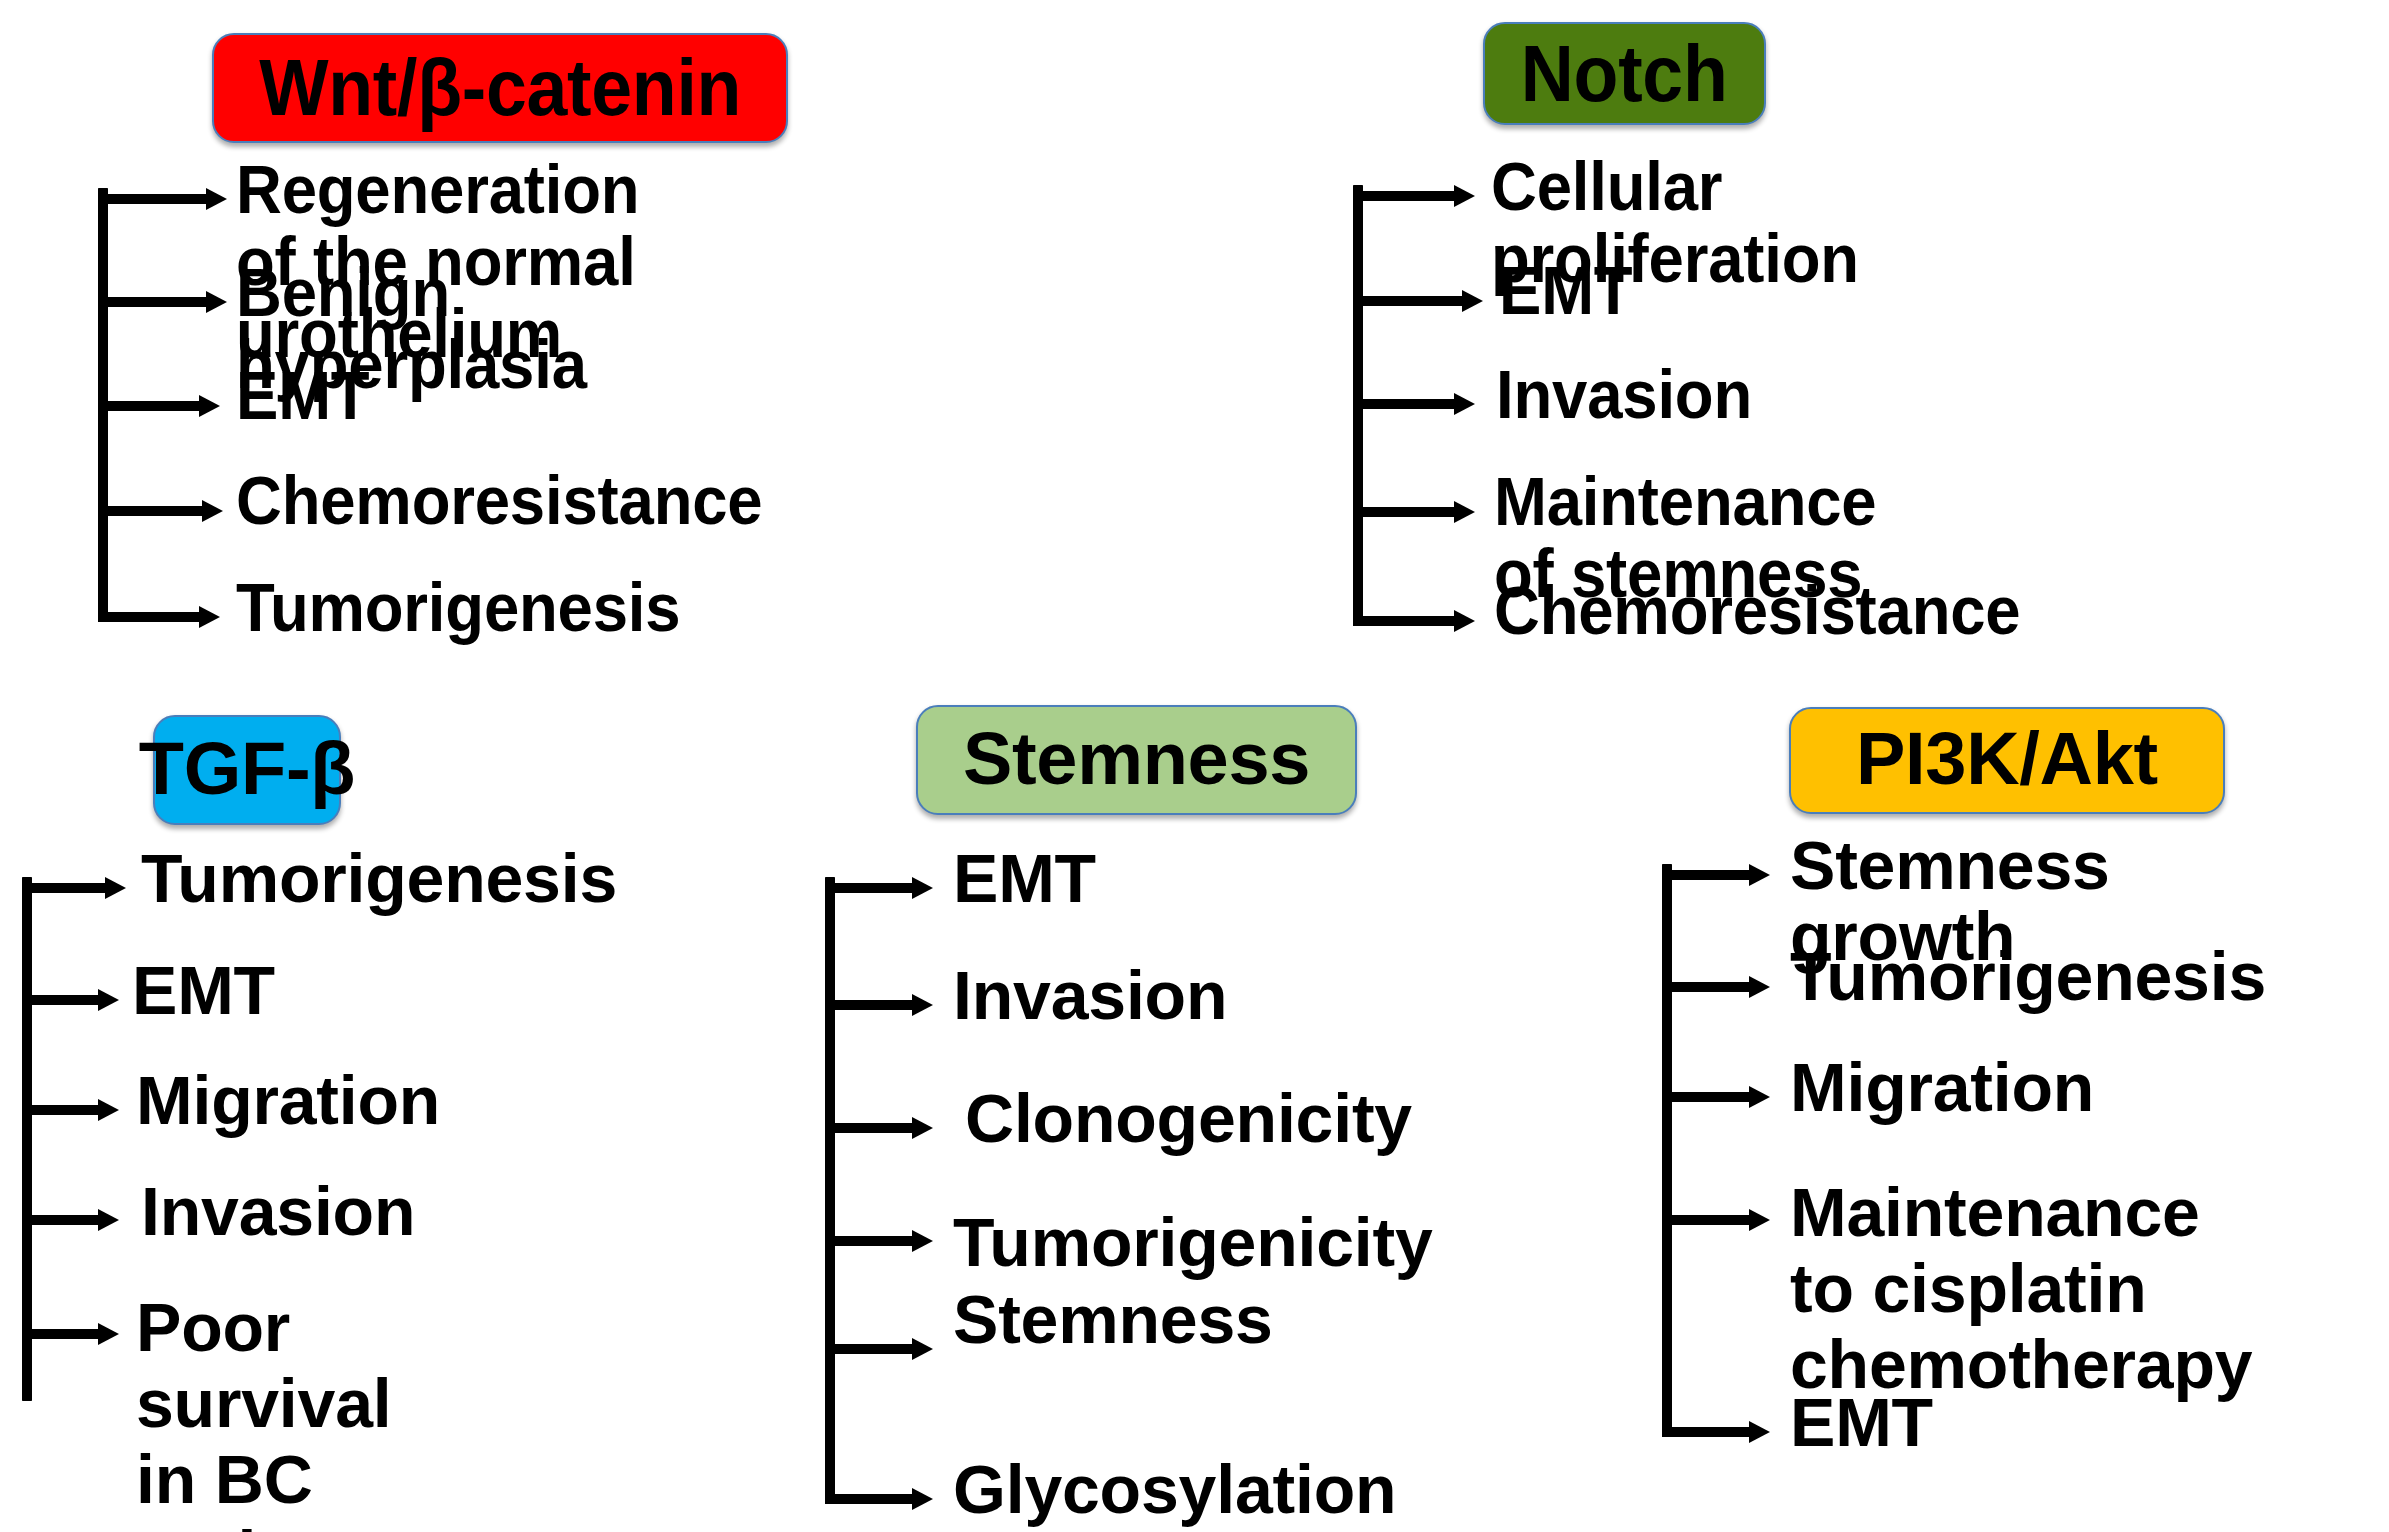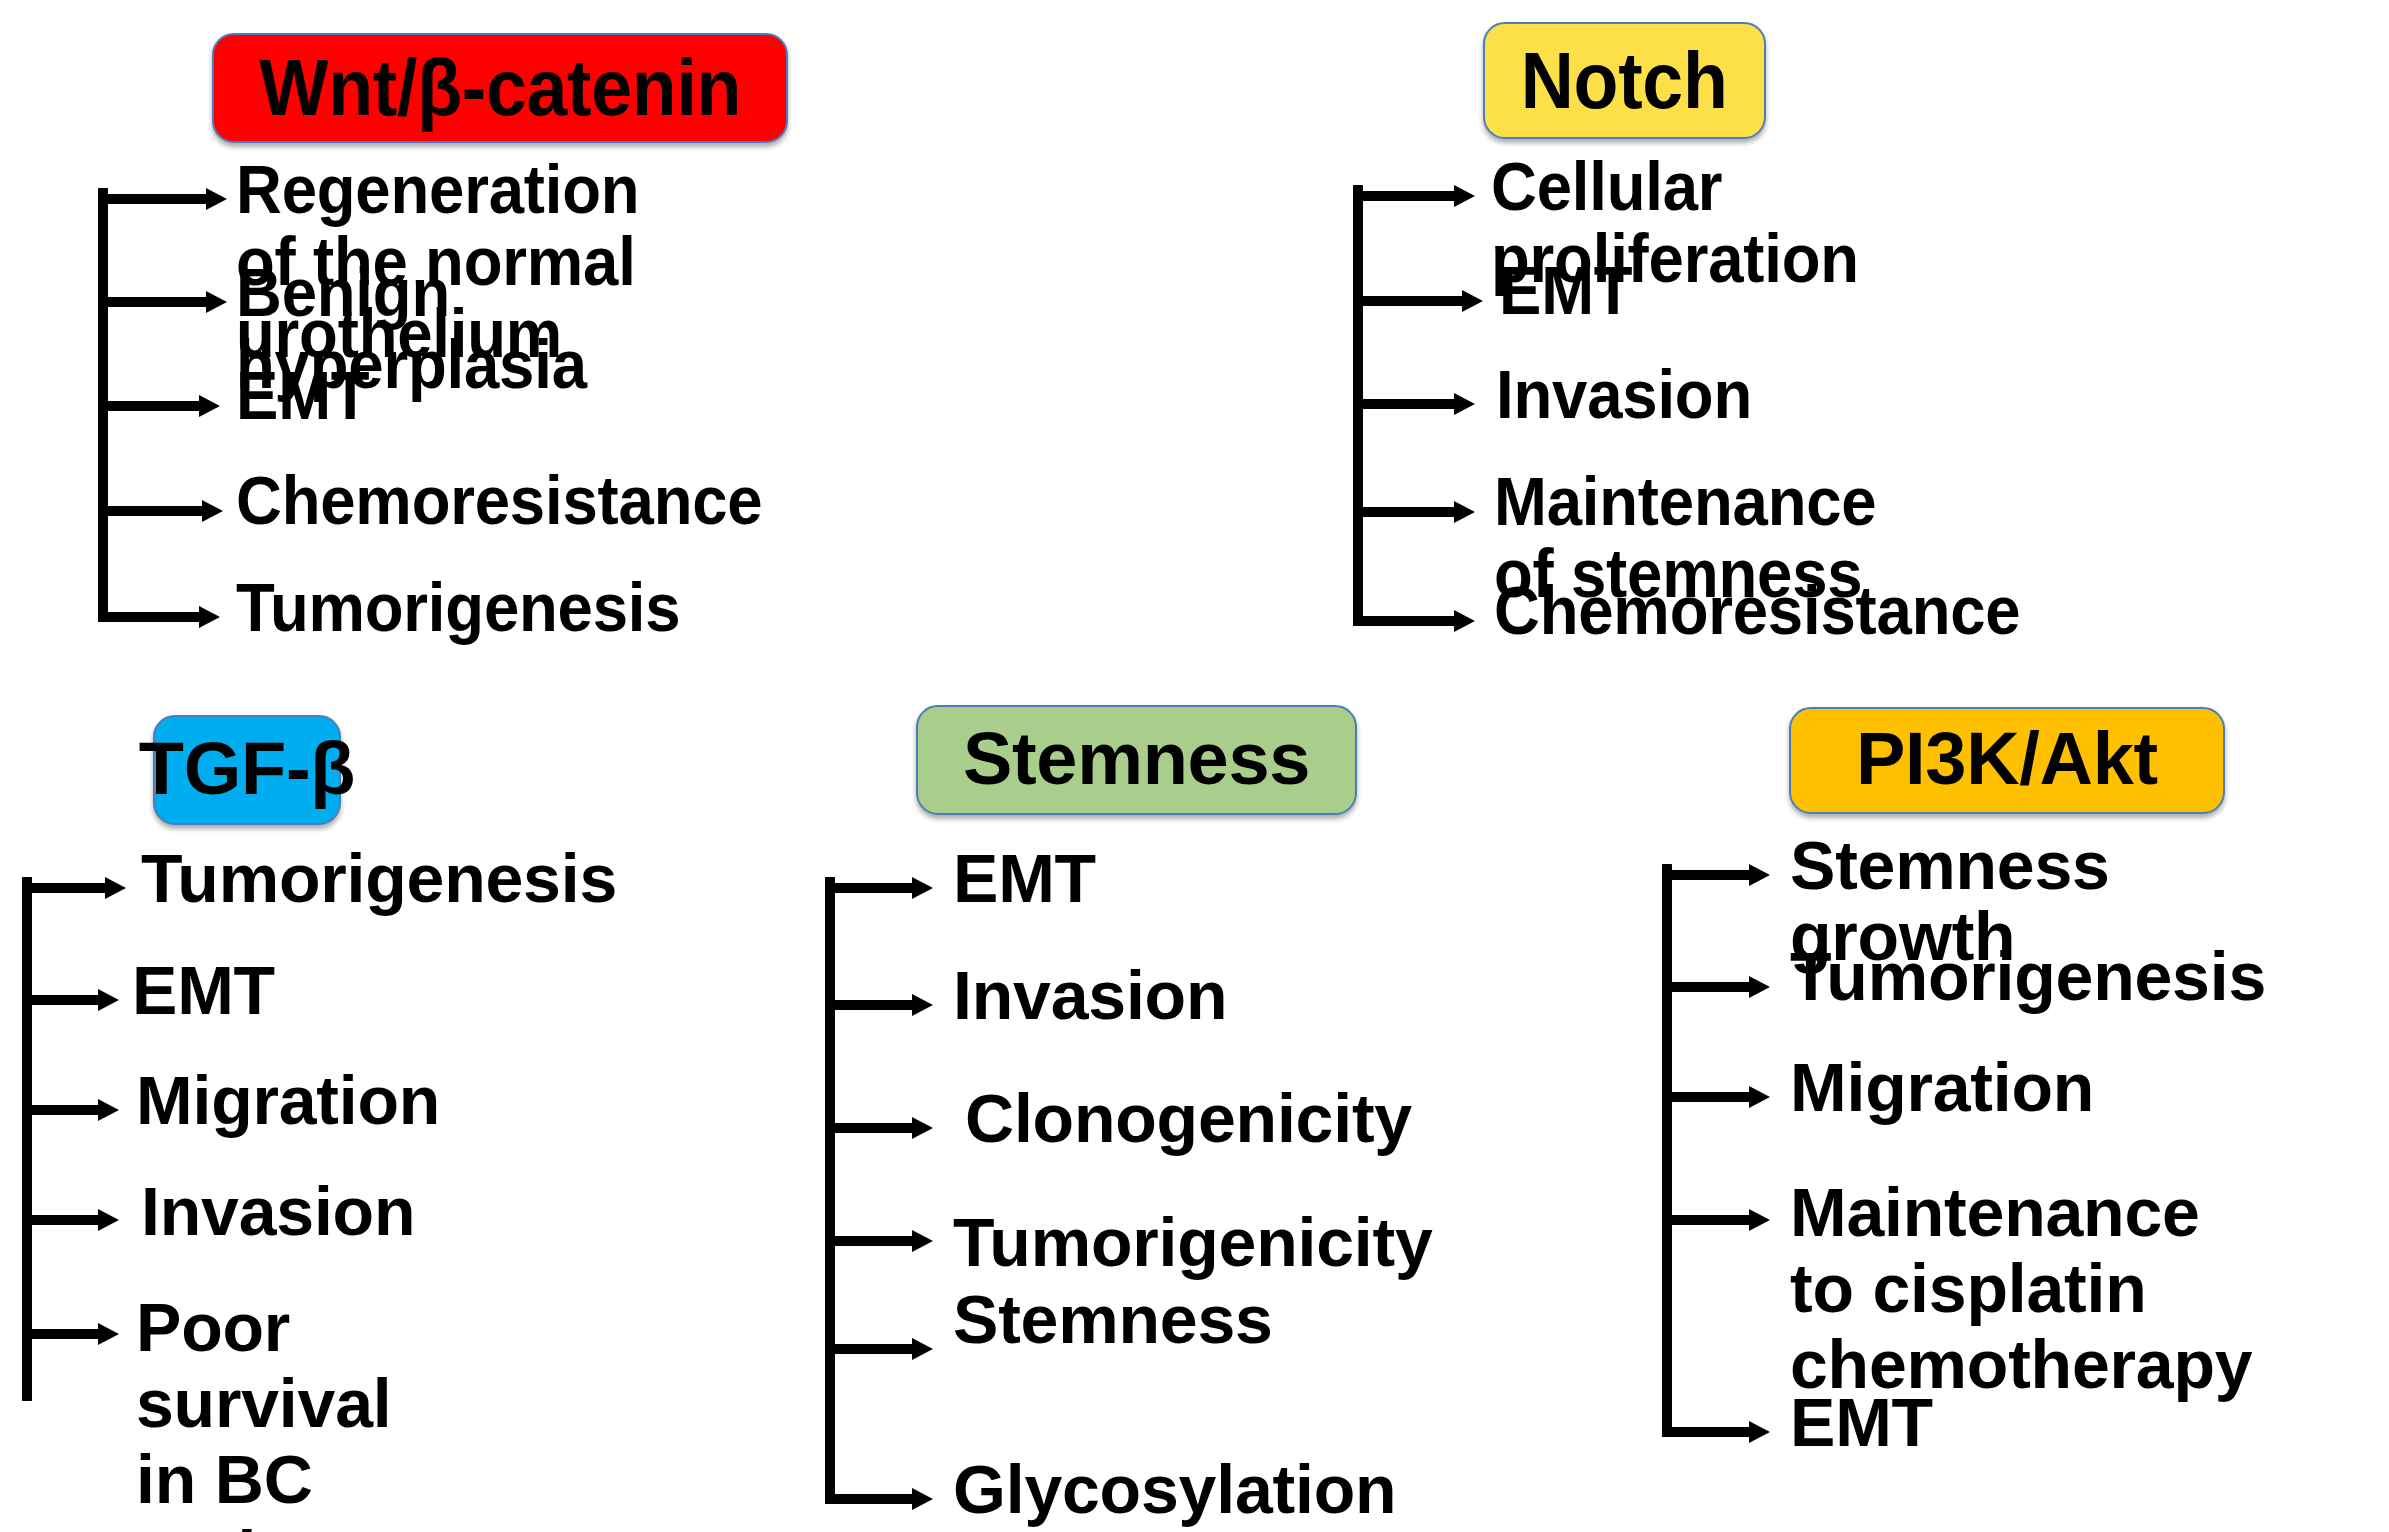--- a/index.html
+++ b/index.html
@@ -90,21 +90,21 @@
 
       <div class="branch" style="top:418px;">
         <div class="shaft" style="width:102px;"></div>
           <div class="head"></div>
       </div>
       <div class="blabel" style="left:138px;top:384px;font-size:69px;">Tumorigenesis</div>
     </div>
   </div>
 
   <div class="narrow">
-    <div class="pill" style="left: 1483px; top: 22px; width: 283px; height: 117px; background: #fde047; font-size: 79px; border-color: rgb(74, 126, 187); color: rgb(0, 0, 0);">
+    <div class="pill" style="left: 1483px; top: 22px; width: 283px; height: 103px; background: #4d7c0f; font-size: 79px; border-color: rgb(74, 126, 187); color: rgb(0, 0, 0);">
       <span class="pilltext">Notch</span>
     </div>
 
     <div class="group" style="left:1353px;top:185px;">
       <div class="trunk" style="height:435px;"></div>
 
       <div class="branch" style="top:0px;">
         <div class="shaft" style="width:102px;"></div>
           <div class="head"></div>
       </div>

